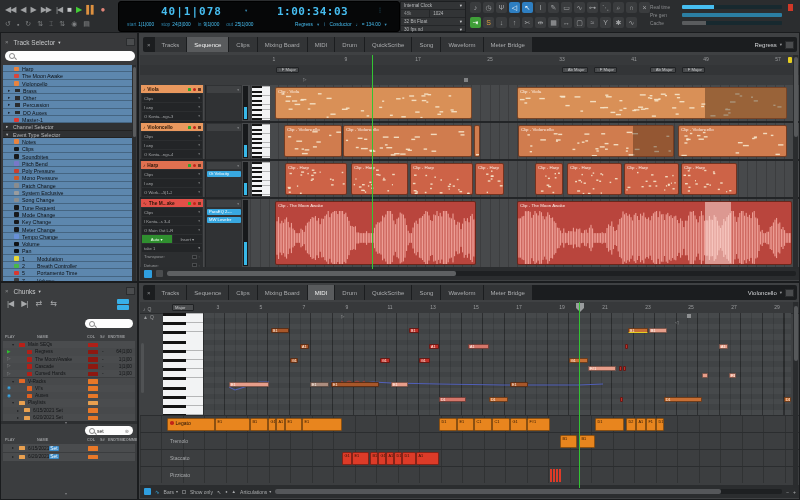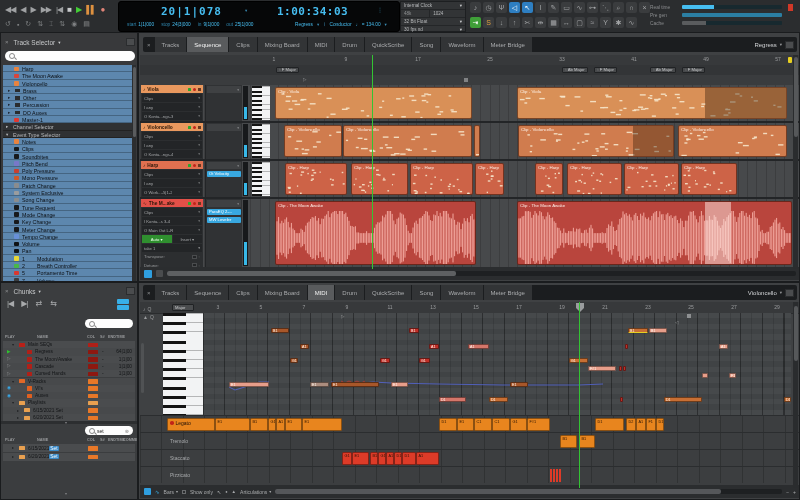--- a/index.html
+++ b/index.html
@@ -42,21 +42,21 @@
         <div style="font-size: 7px; color: rgb(126, 128, 130);">▪</div>
         <div style="font-size: 7px; color: rgb(126, 128, 130);">↻</div>
         <div style="font-size: 7px; color: rgb(126, 128, 130);">⇅</div>
         <div style="font-size: 7px; color: rgb(126, 128, 130);">⌶</div>
         <div style="font-size: 7px; color: rgb(126, 128, 130);">⇅</div>
         <div style="font-size: 7px; color: rgb(126, 128, 130);">◉</div>
         <div style="font-size: 7px; color: rgb(126, 128, 130);">▤</div>
       </div>
 
     <div id="counter-panel" style="position:absolute;left:118px;top:1px;width:280px;height:29px;background:#060708;border:1px solid #000;border-radius:3px;">
-      <span style="position:absolute;left:42px;top:3px;font:bold 11px 'DejaVu Sans Mono',monospace;color:#46bdf0;letter-spacing:1px;">20|1|078</span>
+      <span style="position:absolute;left:42px;top:3px;font:bold 11px 'DejaVu Sans Mono',monospace;color:#46bdf0;letter-spacing:1px;">40|1|078</span>
       <span class="caret" style="position:absolute;left:126px;top:6px;color:#3a8cb4;">▾</span>
       <span style="position:absolute;left:158px;top:3px;font:bold 11px 'DejaVu Sans Mono',monospace;color:#46bdf0;letter-spacing:0.5px;">1:00:34:03</span>
       <span style="position:absolute;left:258px;top:4px;font-size:6px;color:#3a8cb4;">⋮</span>
       <div id="counter-fields" class="srow" style="left:8px;top:20px;gap:7px;font-size:4.8px;">
           <div style="display: flex; gap: 2px;">
             <div style="color: rgb(47, 133, 173);">start</div>
             <div style="color: rgb(70, 189, 240);">1|1|000</div>
           </div>
           <div style="display: flex; gap: 2px;">
             <div style="color: rgb(47, 133, 173);">stop</div>

